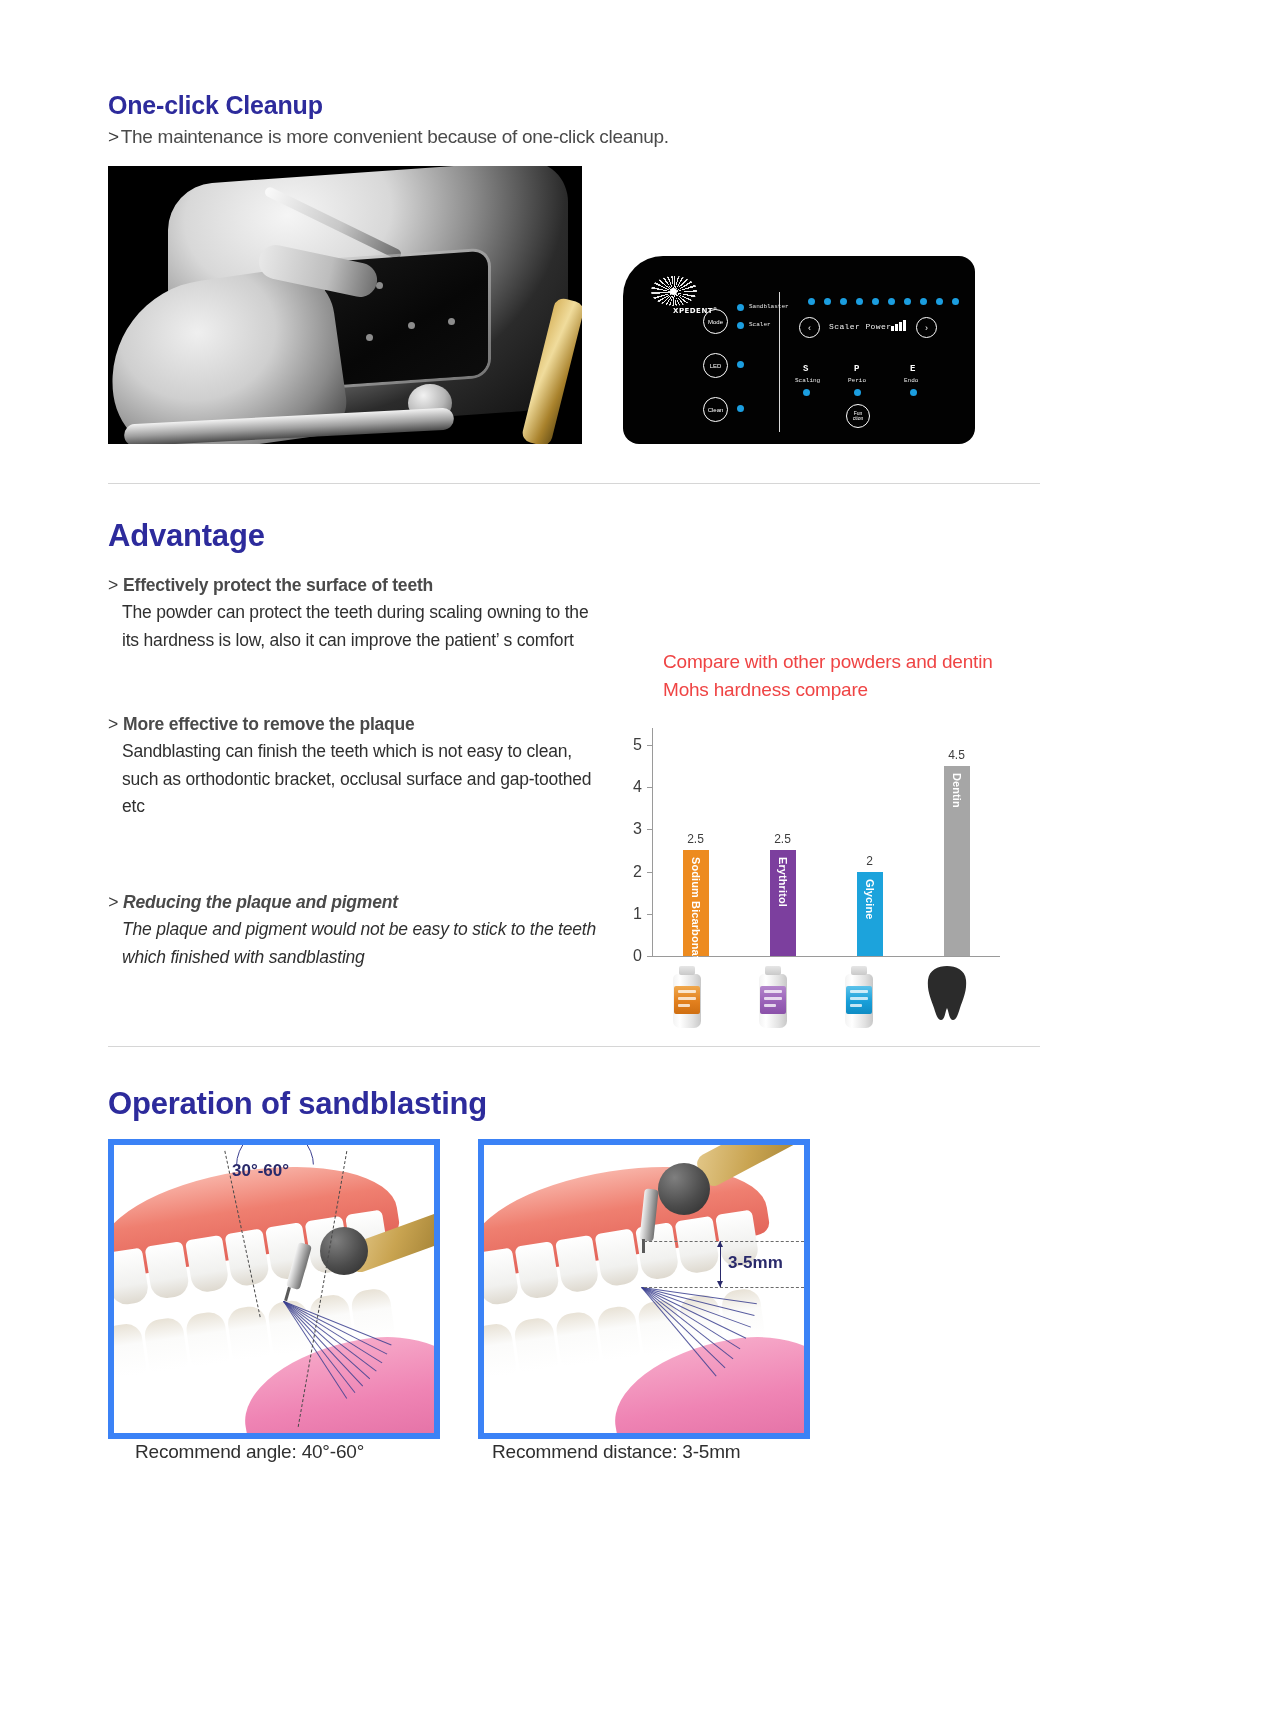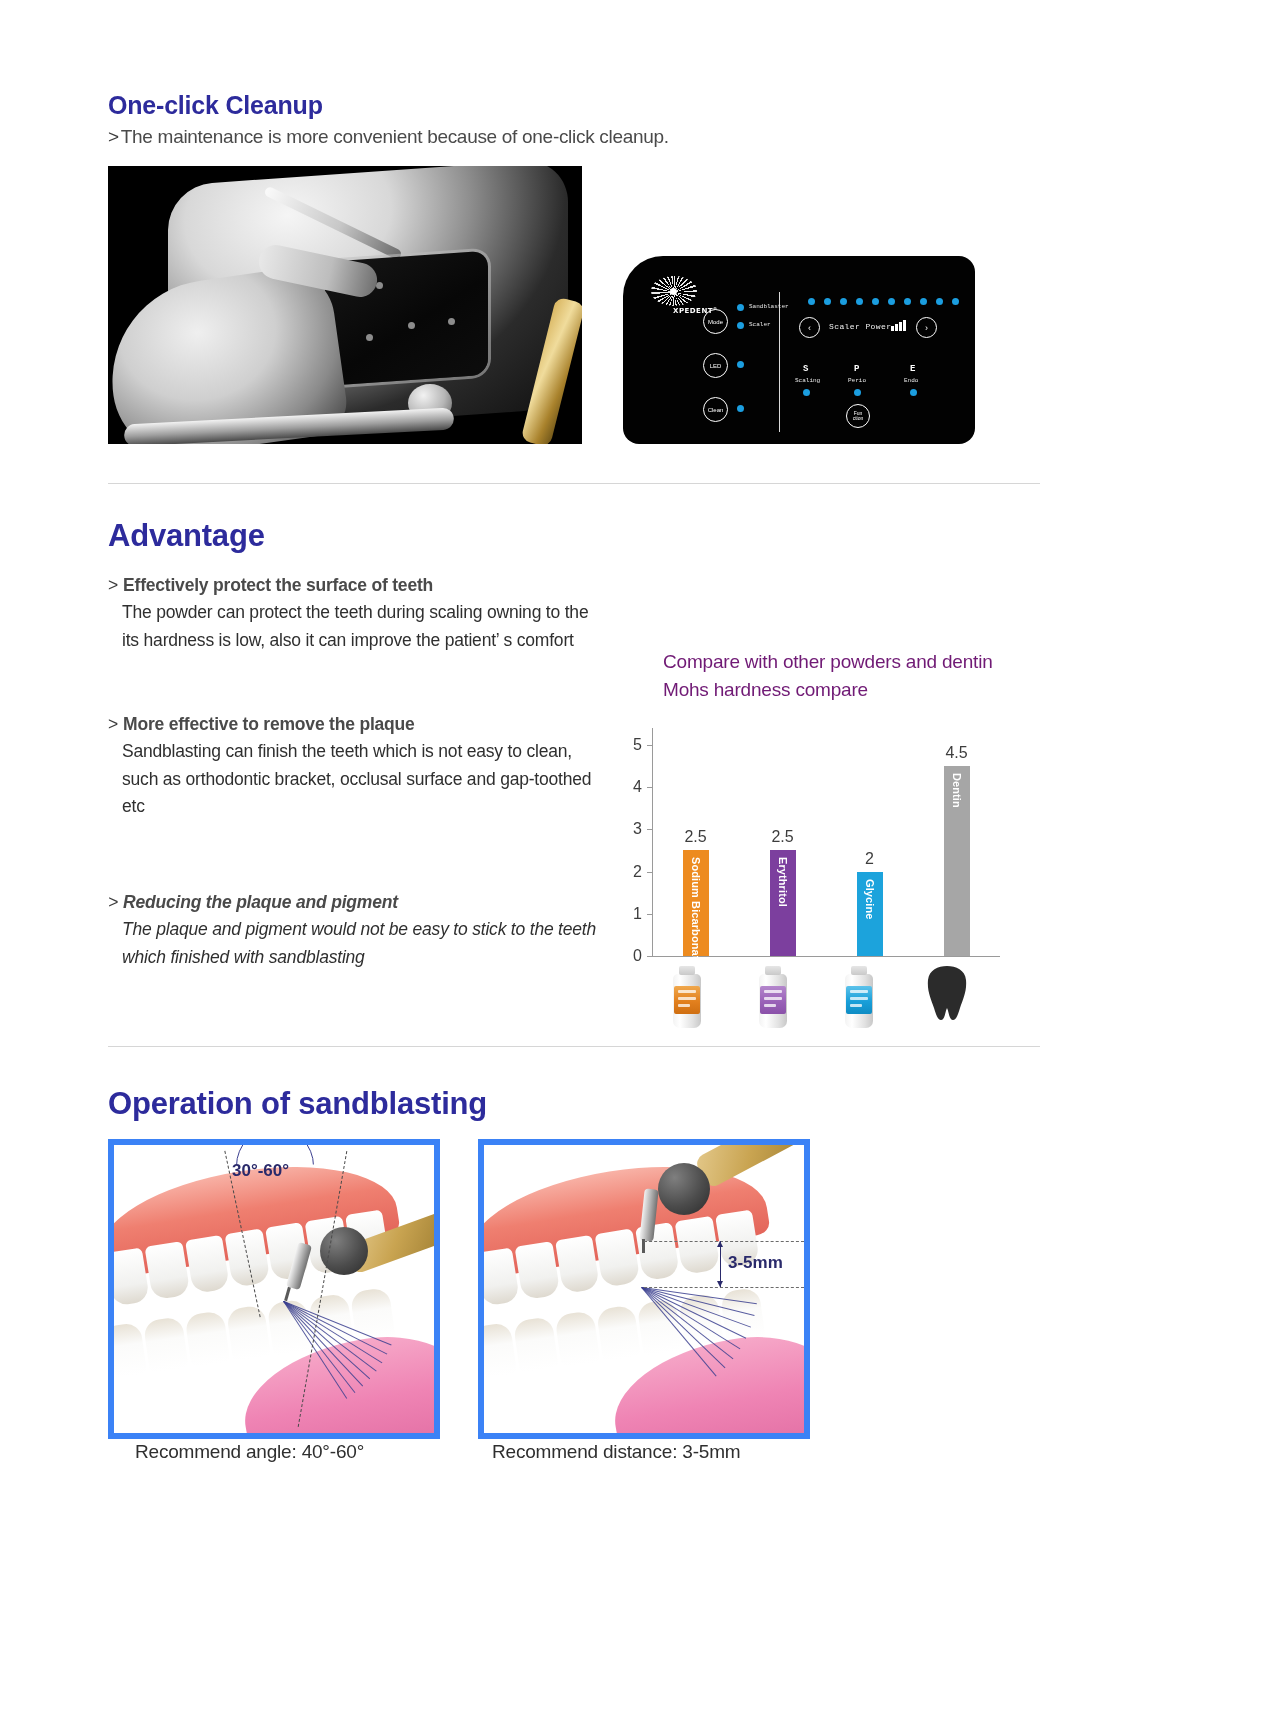--- a/index.html
+++ b/index.html
@@ -307,21 +307,21 @@
   #chart-wrap {
     position: absolute;
     left: 620px; top: 648px;
     width: 440px; height: 380px;
   }
   #chart-title {
     position: absolute;
     left: 43px; top: 0;
     width: 400px;
     font-size: 19px;
-    color: #701a75;
+    color: #ef4444;
     line-height: 28px;
     letter-spacing: -0.2px;
   }
   #plot {
     position: absolute;
     left: 0; top: 80px;
     width: 380px; height: 228px;
   }
   .y-label {
     position: absolute;
@@ -363,21 +363,21 @@
     font-weight: bold;
     white-space: nowrap;
     writing-mode: vertical-rl;
     margin-top: 7px;
     letter-spacing: .1px;
   }
   .bar-val {
     position: absolute;
     bottom: 100%;
     margin-bottom: 4px;
-    font-size: 16px;
+    font-size: 12px;
     color: #3d3d3d;
     white-space: nowrap;
   }
 
   
   .bottle {
     position: absolute;
     top: 318px;
     width: 38px; height: 62px;
   }

